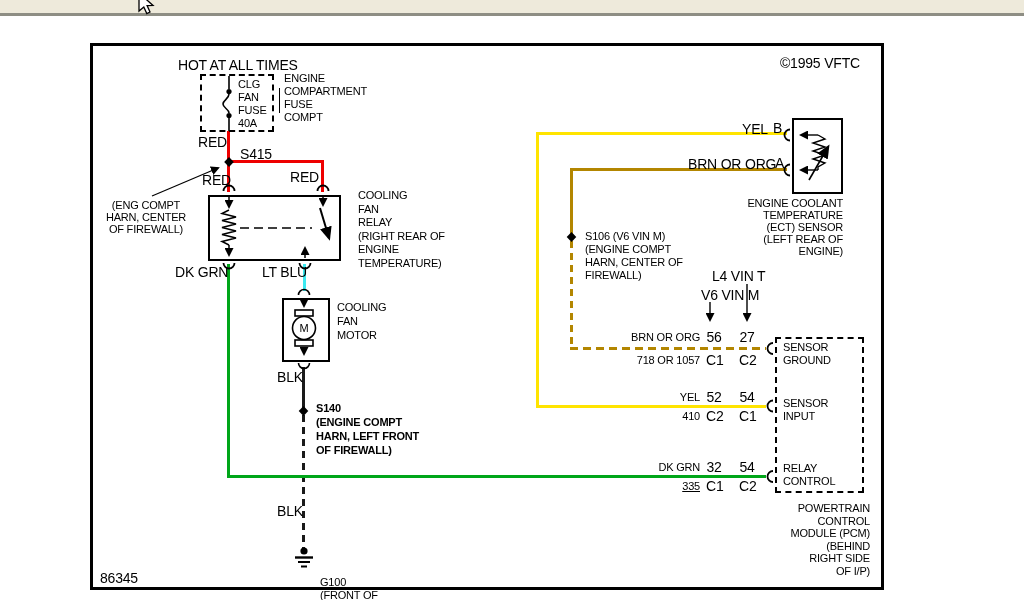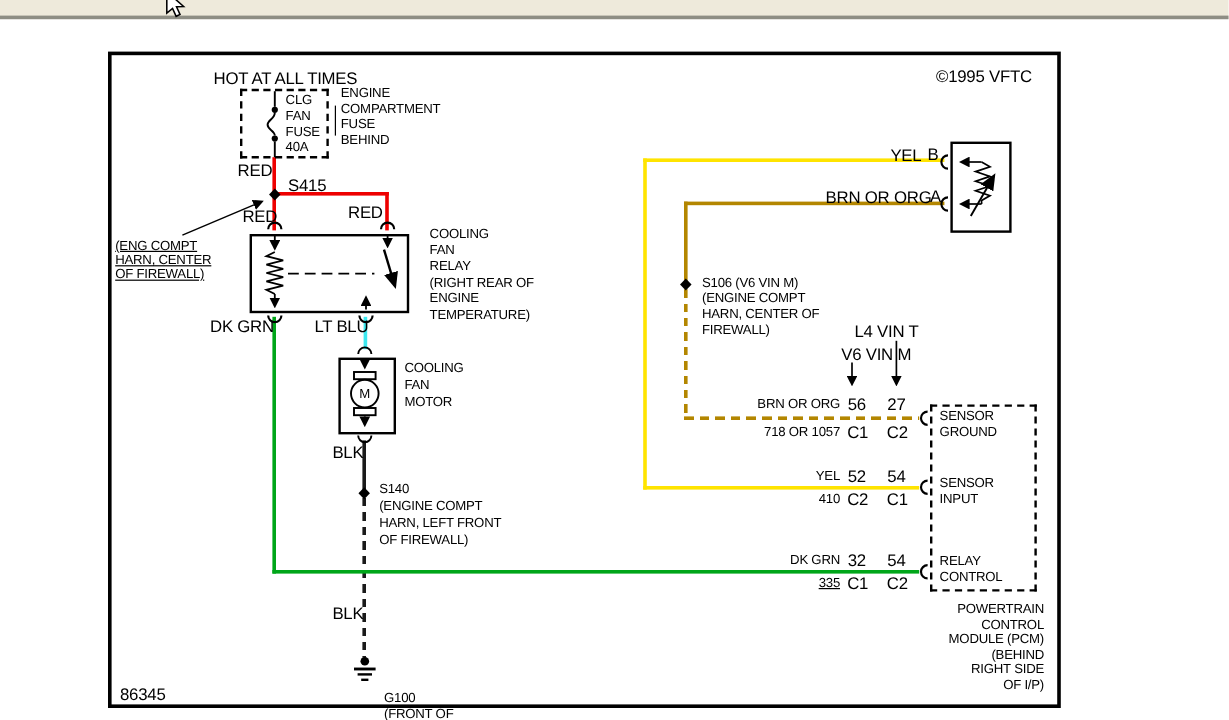--- a/index.html
+++ b/index.html
@@ -5,21 +5,21 @@
   html,body{margin:0;padding:0;background:#fff;}
   #screen{position:relative;width:1024px;height:600px;overflow:hidden;background:#ffffff;
           font-family:"Liberation Sans",sans-serif;color:#000;}
   .topbar{position:absolute;left:0;top:0;width:1024px;height:13px;background:#eeeadb;
           border-bottom:3px solid #8e8e84;}
   .frame{position:absolute;left:90px;top:43px;width:788px;height:541px;border:3px solid #000;}
   .t{position:absolute;font-size:14px;line-height:12px;white-space:nowrap;letter-spacing:-0.2px;}
   .tb{position:absolute;font-size:11px;white-space:nowrap;letter-spacing:-0.2px;}
   .tb div{white-space:nowrap;}
   .r{text-align:right;}
-  .c{text-decoration:underline;}
+  .c{text-align:center;}
   .wire{position:absolute;}
   .box{position:absolute;border:2px solid #000;}
   .dashedbox{position:absolute;border:2px dashed #000;}
   .dash-v{position:absolute;width:3px;background:repeating-linear-gradient(180deg,var(--c) 0 7px,transparent 7px 12px);}
   .dash-h{position:absolute;height:3px;background:repeating-linear-gradient(90deg,var(--c) 0 8px,transparent 8px 13px);}
   .vline{position:absolute;width:1px;background:#000;}
   svg.overlay{position:absolute;left:0;top:0;pointer-events:none;}
   .pin{width:16px;text-align:center;}
 </style>
 </head>
@@ -67,21 +67,21 @@
     <div>CLG</div>
     <div>FAN</div>
     <div>FUSE</div>
     <div>40A</div>
   </div>
 
   <div class="tb" style="left:284px;top:72px;line-height:13px;">
     <div>ENGINE</div>
     <div>COMPARTMENT</div>
     <div>FUSE</div>
-    <div>BEHIND</div>
+    <div>COMPT</div>
   </div>
 
   <div class="t" style="left:198px;top:136px;">RED</div>
   <div class="t" style="left:240px;top:148px;">S415</div>
   <div class="t" style="left:202px;top:174px;">RED</div>
   <div class="t" style="left:290px;top:171px;">RED</div>
 
   <div class="tb c" style="left:96px;top:199px;width:100px;line-height:12px;">
     <div>(ENG COMPT</div>
     <div>HARN, CENTER</div>
@@ -101,21 +101,21 @@
   <div class="t" style="left:262px;top:266px;">LT BLU</div>
 
   <div class="tb" style="left:337px;top:300px;line-height:14px;">
     <div>COOLING</div>
     <div>FAN</div>
     <div>MOTOR</div>
   </div>
 
   <div class="t" style="left:277px;top:371px;">BLK</div>
 
-  <div class="tb" style="left:316px;top:401px;line-height:14px;">
+  <div class="tb" style="left:316px;top:401px;line-height:14px;font-weight:bold;">
     <div>S140</div>
     <div>(ENGINE COMPT</div>
     <div>HARN, LEFT FRONT</div>
     <div>OF FIREWALL)</div>
   </div>
 
   <div class="t" style="left:277px;top:505px;">BLK</div>
 
   <div class="tb" style="left:320px;top:549px;line-height:13px;margin-top:27px;">
     <div>G100</div>
@@ -124,20 +124,27 @@
   </div>
 
   <div class="t" style="left:100px;top:572px;">86345</div>
   <div class="t" style="left:780px;top:57px;">©1995 VFTC</div>
 
   <div class="t" style="left:742px;top:123px;">YEL</div>
   <div class="t" style="left:773px;top:122px;">B</div>
   <div class="t" style="left:688px;top:158px;">BRN OR ORG</div>
   <div class="t" style="left:775px;top:157px;">A</div>
 
+  <div class="tb r" style="left:736px;top:197px;width:107px;line-height:12px;">
+    <div>ENGINE COOLANT</div>
+    <div>TEMPERATURE</div>
+    <div>(ECT) SENSOR</div>
+    <div>(LEFT REAR OF</div>
+    <div>ENGINE)</div>
+  </div>
 
   <div class="tb" style="left:585px;top:230px;line-height:13px;">
     <div>S106 (V6 VIN M)</div>
     <div>(ENGINE COMPT</div>
     <div>HARN, CENTER OF</div>
     <div>FIREWALL)</div>
   </div>
 
   <div class="t" style="left:712px;top:270px;">L4 VIN T</div>
   <div class="t" style="left:664px;top:289px;margin-left:37px;">V6 VIN M</div>

